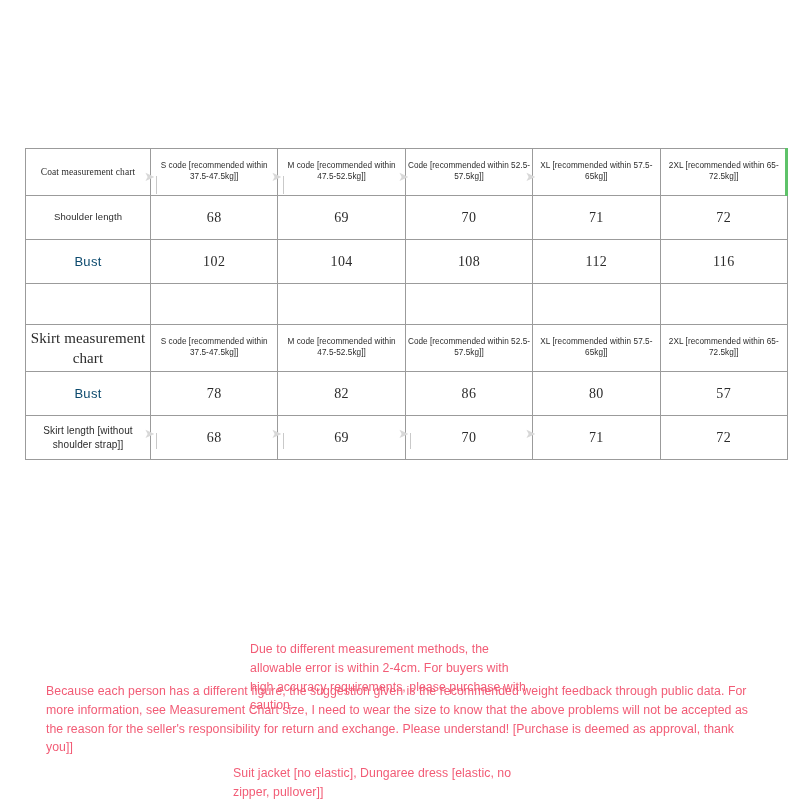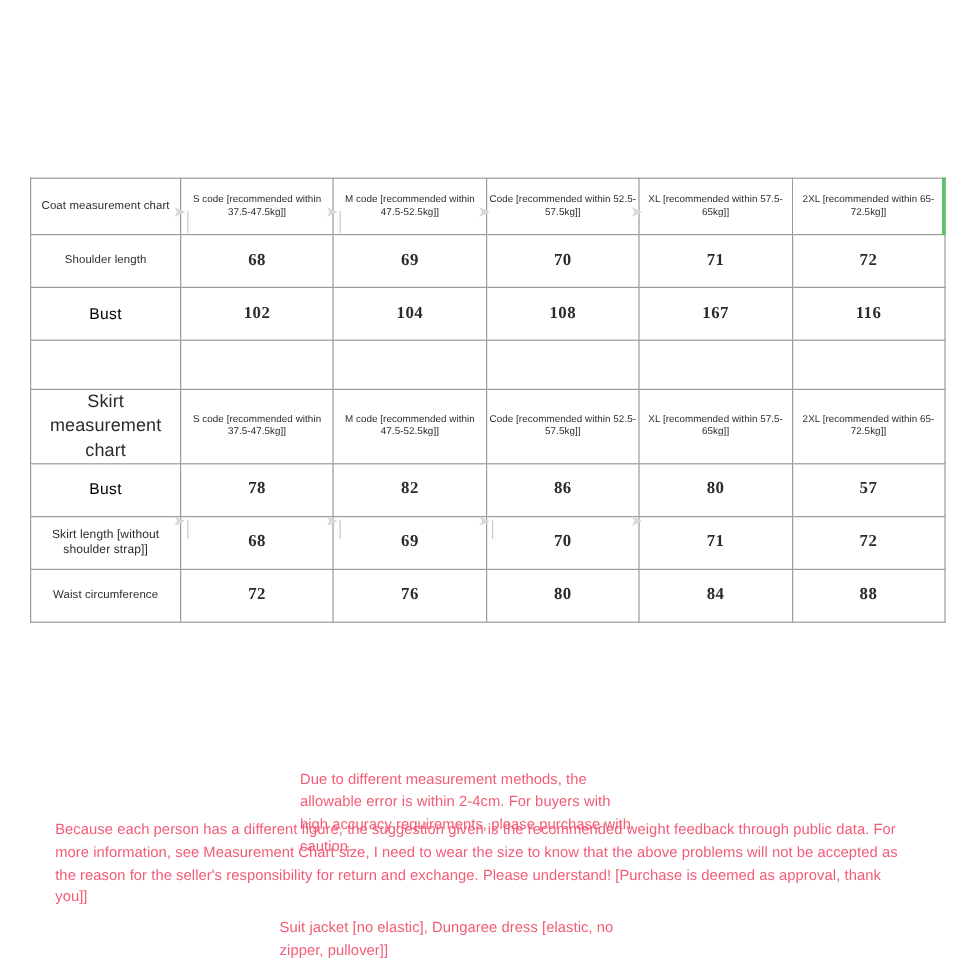--- a/index.html
+++ b/index.html
@@ -46,20 +46,21 @@
   tr.head-row td {
     height: 46px;
   }
   .hdr-label {
     font-size: 9.5px;
     color: #4a4a4a;
     line-height: 1.35;
     letter-spacing: 0.1px;
     padding: 0 8px;
     text-align: center;
+    font-family: Liberation Serif, serif;
   }
   .hdr-label.wide {
     font-size: 15px;
   }
   .hdr-size {
     font-size: 8.2px;
     color: #555;
     line-height: 1.3;
     text-align: left;
     padding: 0 6px 0 8px;
@@ -85,31 +86,31 @@
 
   .row-label {
     font-size: 9.5px;
     color: #4a4a4a;
     line-height: 1.35;
     letter-spacing: 0.1px;
     padding: 0 10px;
   }
   .row-label.big {
     font-size: 13px;
-    color: #000000;
+    color: #0c4a6e;
     letter-spacing: 0.3px;
   }
   .row-label.long {
     font-size: 10px;
     line-height: 1.35;
   }
   .val {
     font-family: "Liberation Serif", serif;
     font-size: 14px;
-    font-weight: bold;
+    font-weight: normal;
     color: #1f1f3d;
     letter-spacing: 0.4px;
   }
 
   
   .artifact {
     position: absolute;
     pointer-events: none;
     color: #d8d8d8;
     font-size: 13px;
@@ -180,21 +181,21 @@
         <td class="val">72</td>
       </tr>
 
 
 
       <tr class="data-row">
         <td class="row-label big">Bust</td>
         <td class="val">102</td>
         <td class="val">104</td>
         <td class="val">108</td>
-        <td class="val">167</td>
+        <td class="val">112</td>
         <td class="val">116</td>
       </tr>
 
       <tr class="spacer-row">
         <td></td>
         <td></td>
         <td></td>
         <td></td>
         <td></td>
         <td></td>
@@ -220,28 +221,20 @@
 
       <tr class="data-row">
         <td class="row-label long">Skirt length [without shoulder strap]]</td>
         <td class="val">68</td>
         <td class="val">69</td>
         <td class="val">70</td>
         <td class="val">71</td>
         <td class="val">72</td>
       </tr>
 
-      <tr class="data-row">
-        <td class="row-label">Waist circumference</td>
-        <td class="val">72</td>
-        <td class="val">76</td>
-        <td class="val">80</td>
-        <td class="val">84</td>
-        <td class="val">88</td>
-      </tr>
     </tbody>
   </table>
 
   <span class="artifact" style="left:119px; top:22px;">➤</span>
   <span class="artifact" style="left:246px; top:22px;">➤</span>
   <span class="artifact" style="left:373px; top:22px;">➤</span>
   <span class="artifact" style="left:500px; top:22px;">➤</span>
   <span class="artifact" style="left:119px; top:279px;">➤</span>
   <span class="artifact" style="left:246px; top:279px;">➤</span>
   <span class="artifact" style="left:373px; top:279px;">➤</span>

